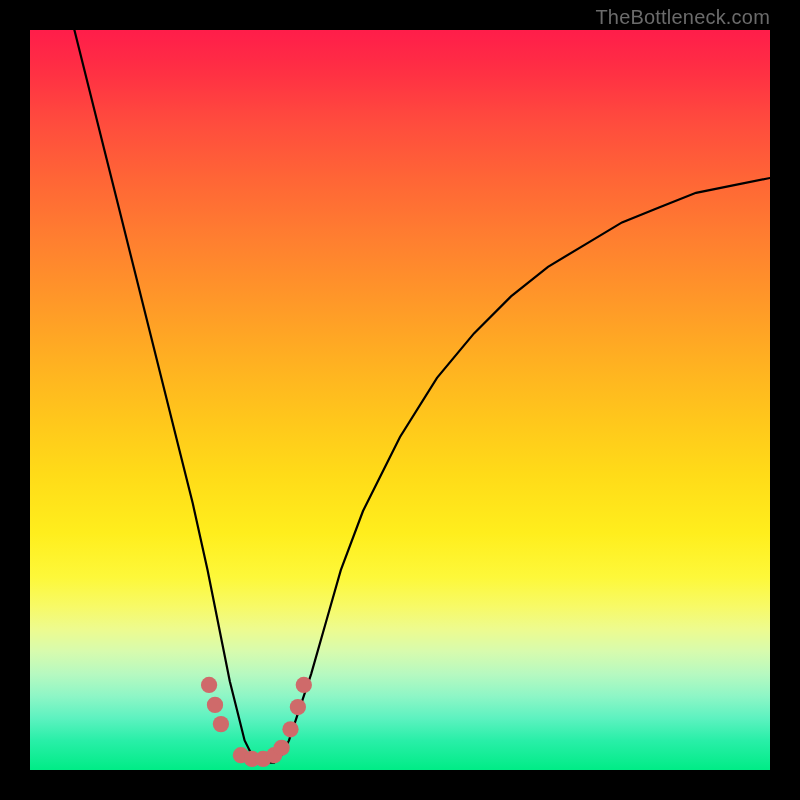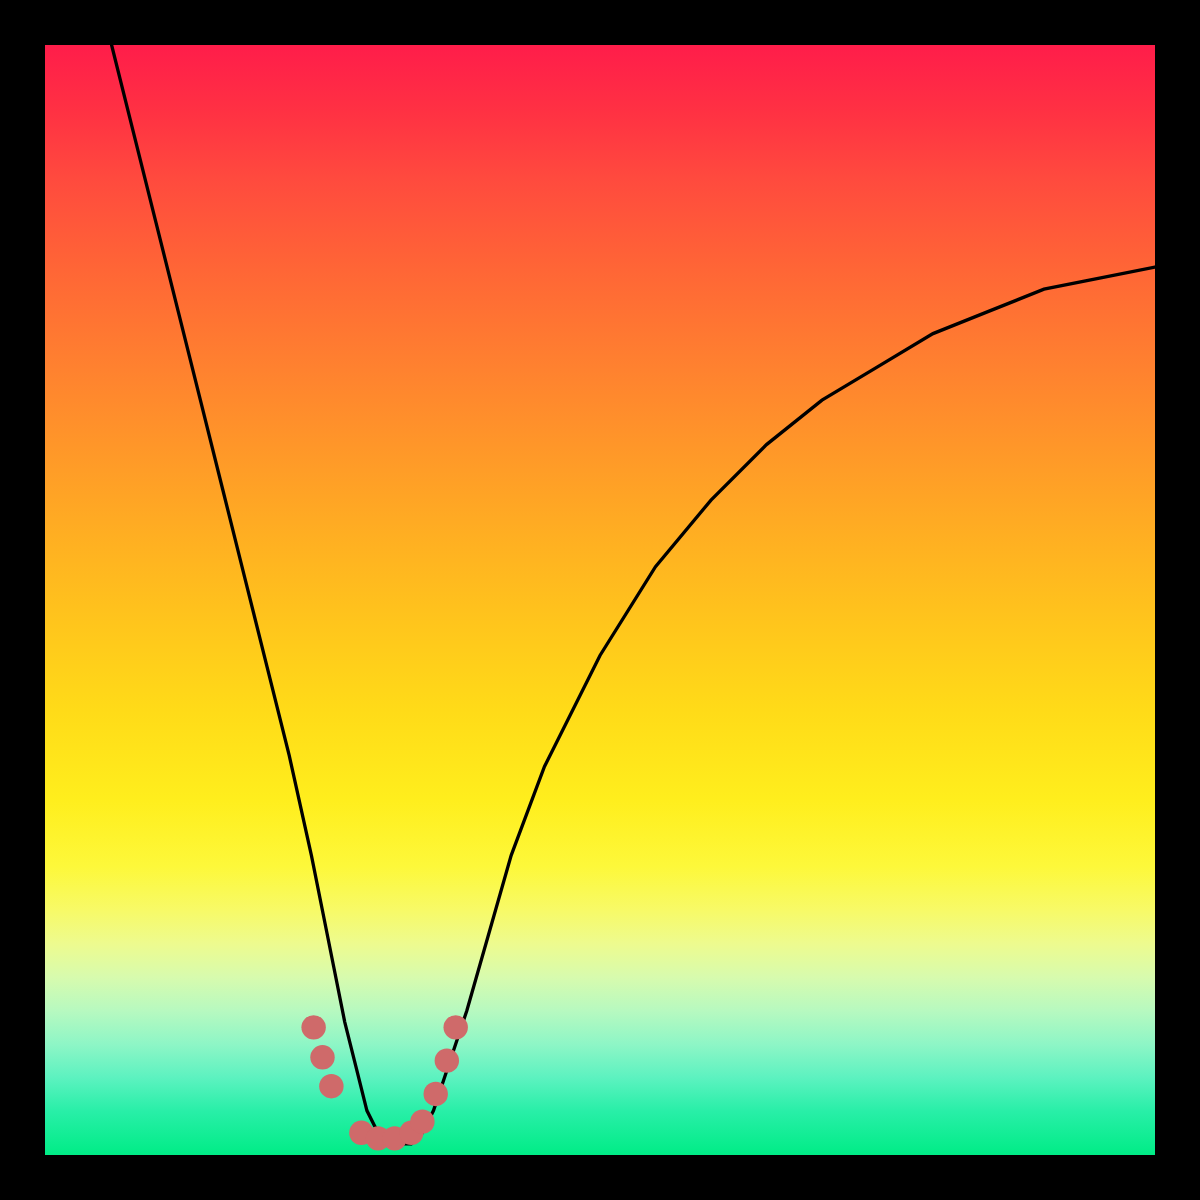--- a/index.html
+++ b/index.html
@@ -81,13 +81,14 @@
           <circle cx="222.00" cy="728.90" r="8.14" fill="#cf6a6a" stroke="#cf6a6a" stroke-width="0"></circle>
           <circle cx="233.10" cy="728.90" r="8.14" fill="#cf6a6a" stroke="#cf6a6a" stroke-width="0"></circle>
           <circle cx="244.20" cy="725.20" r="8.14" fill="#cf6a6a" stroke="#cf6a6a" stroke-width="0"></circle>
           <circle cx="251.60" cy="717.80" r="8.14" fill="#cf6a6a" stroke="#cf6a6a" stroke-width="0"></circle>
           <circle cx="260.48" cy="699.30" r="8.14" fill="#cf6a6a" stroke="#cf6a6a" stroke-width="0"></circle>
           <circle cx="267.88" cy="677.10" r="8.14" fill="#cf6a6a" stroke="#cf6a6a" stroke-width="0"></circle>
           <circle cx="273.80" cy="654.90" r="8.14" fill="#cf6a6a" stroke="#cf6a6a" stroke-width="0"></circle>
         </g>
     </svg>
   </div>
+  <div class="attribution">TheBottleneck.com</div>
 </div>
 
 </body></html>

